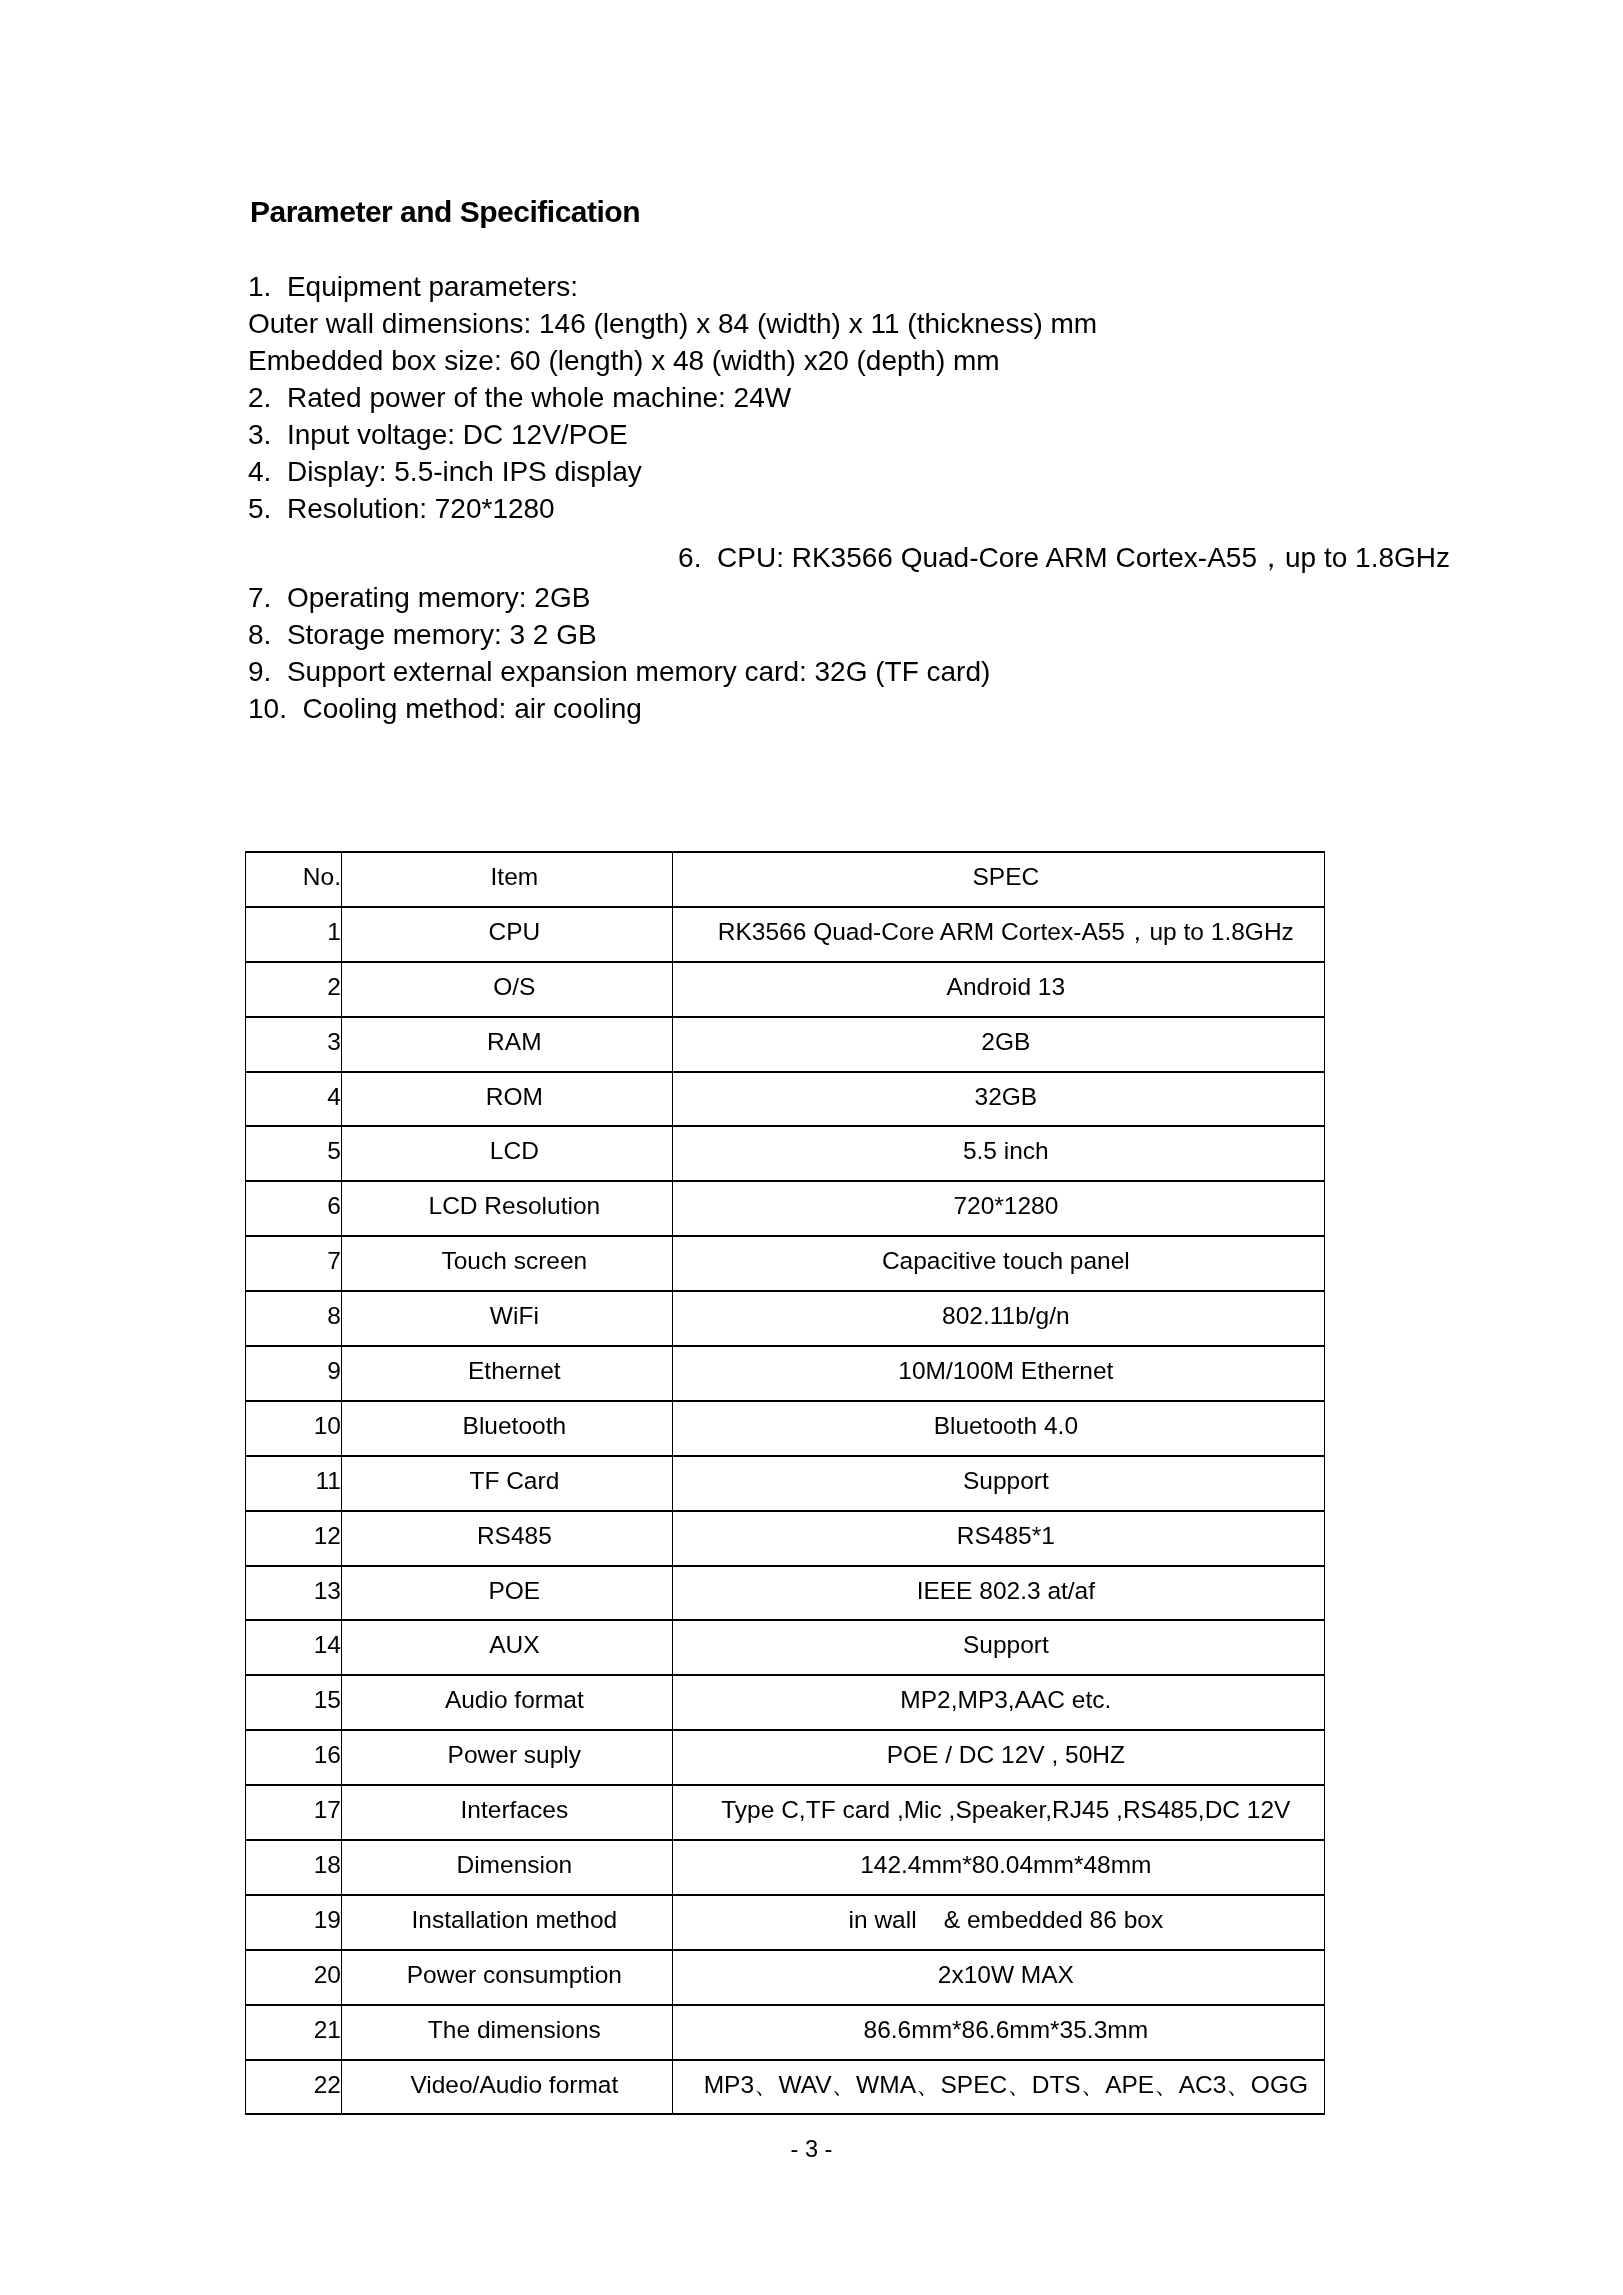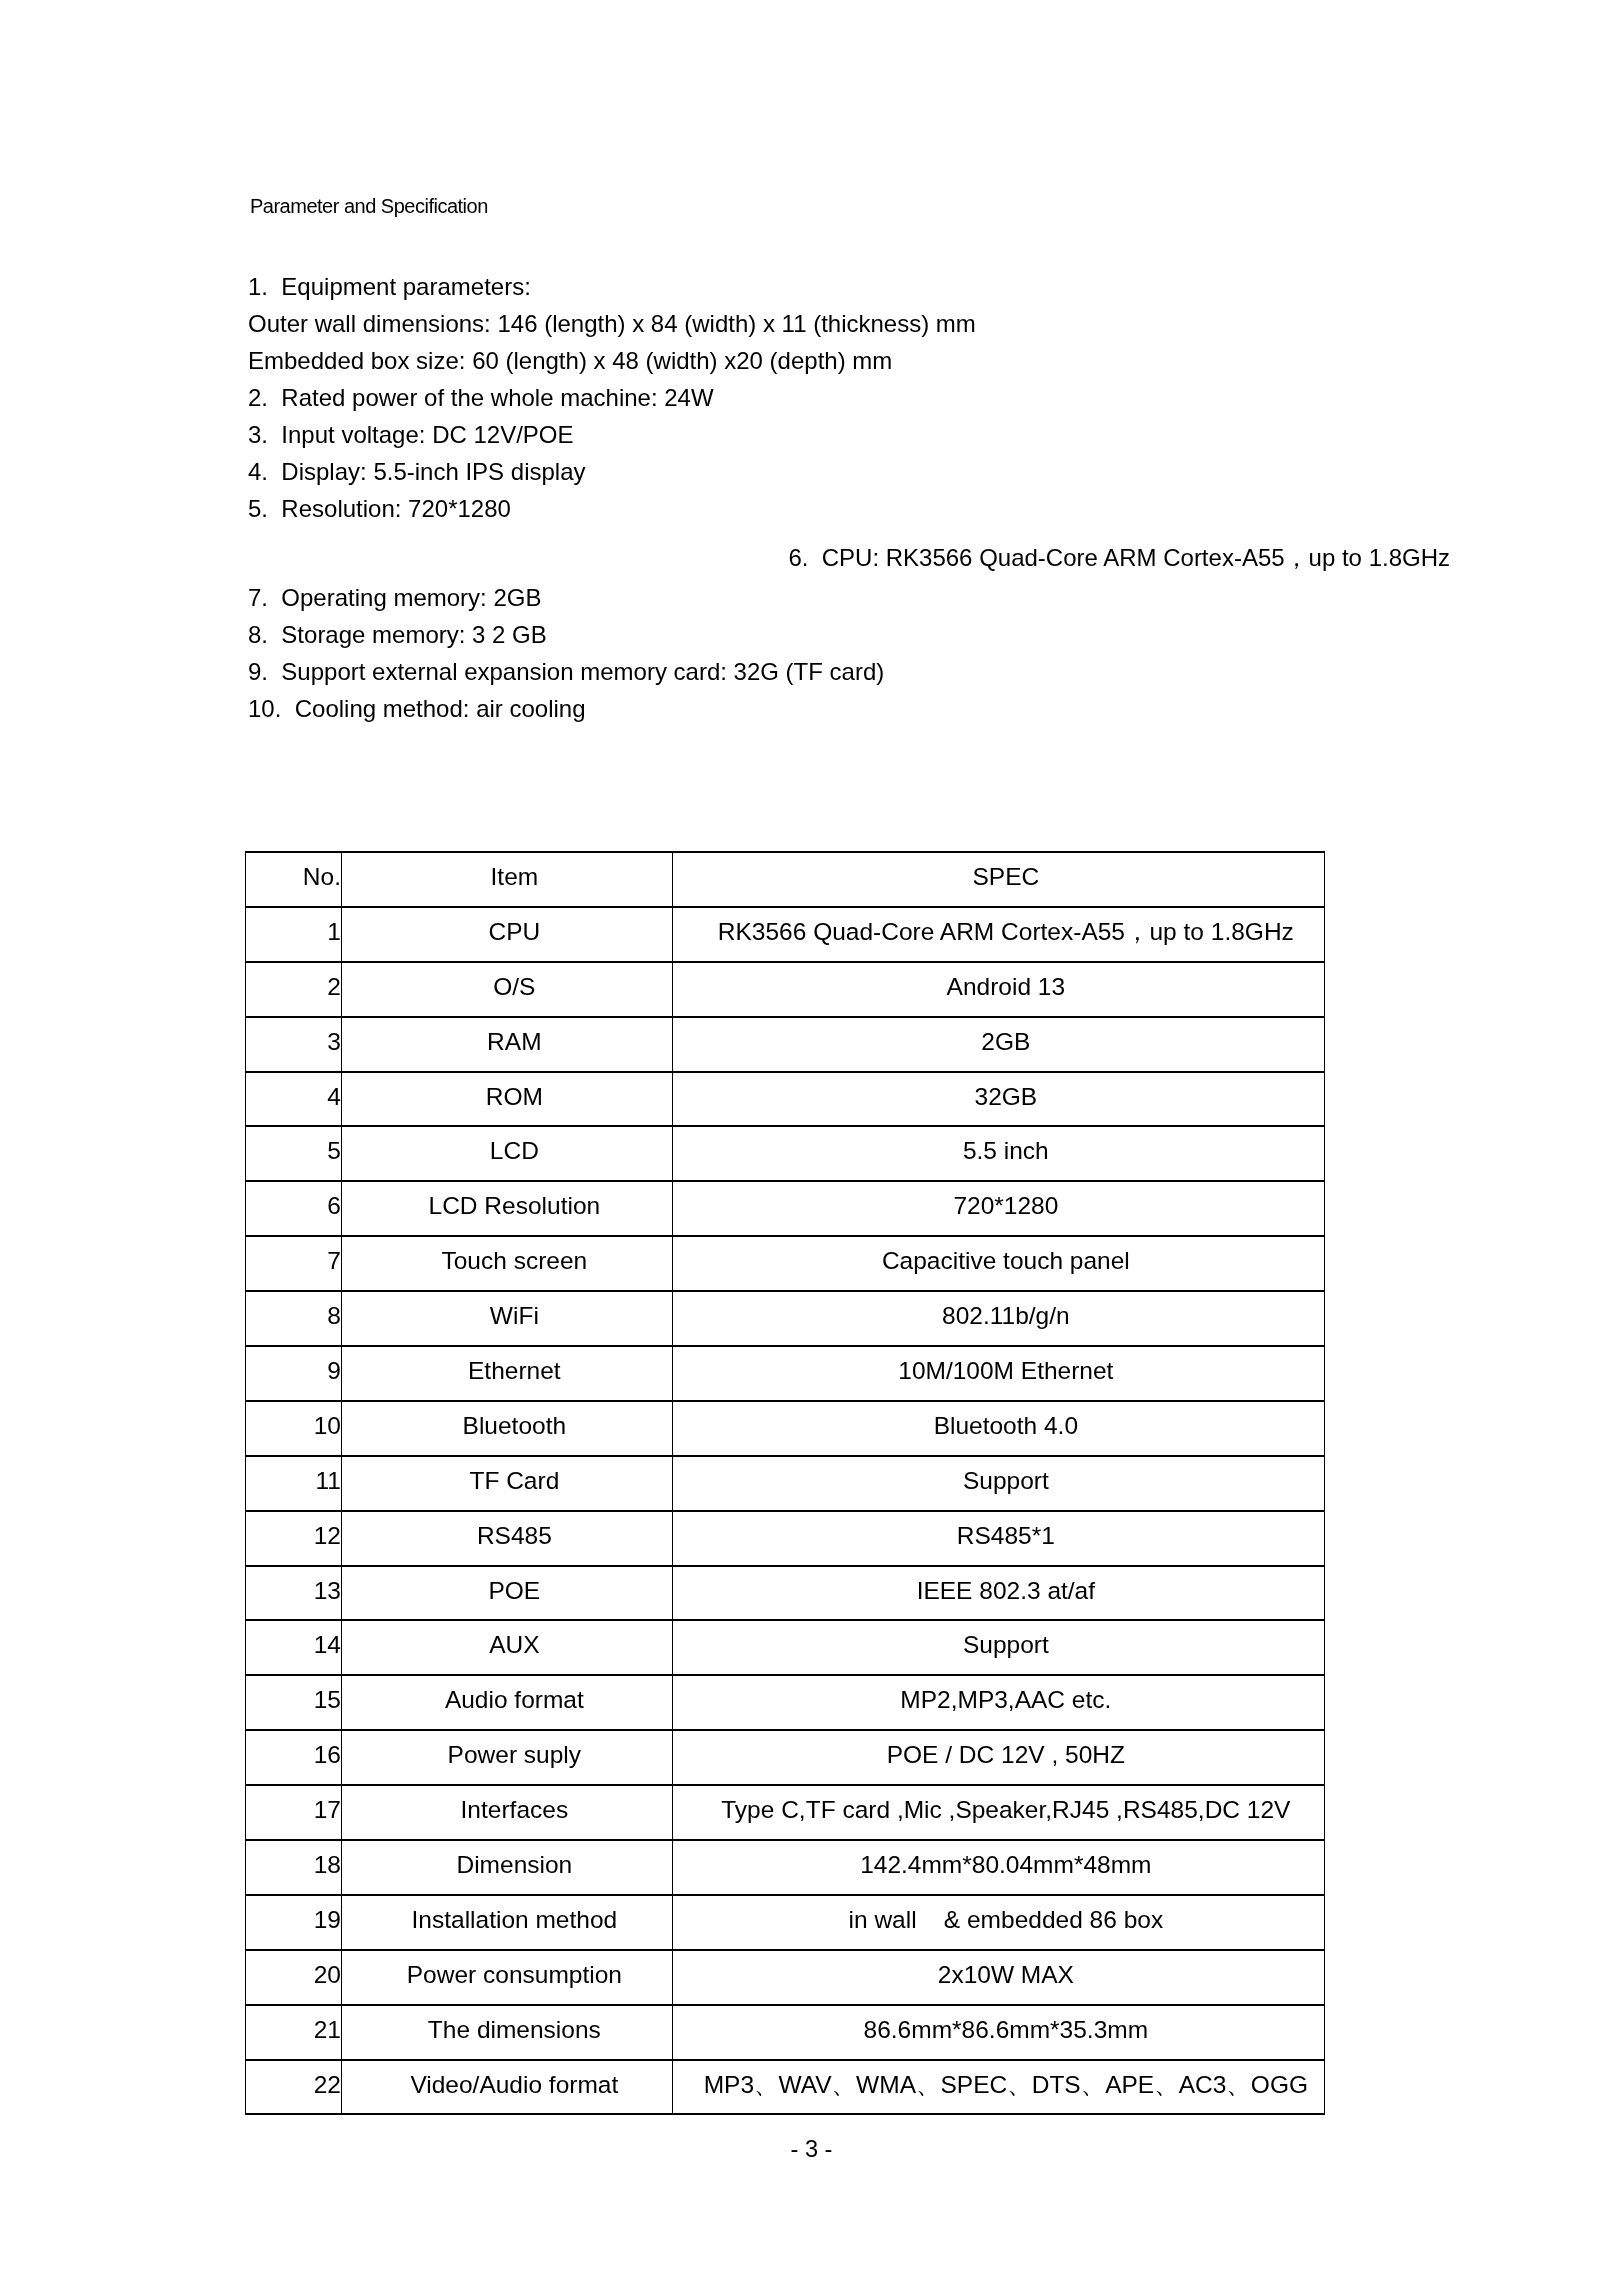--- a/index.html
+++ b/index.html
@@ -18,33 +18,33 @@
     position: absolute;
     left: 0; top: 0;
     width: 1623px;
     height: 2295px;
     background: #ffffff;
   }
   .doc-title {
     position: absolute;
     left: 250px;
     top: 195px;
-    font-size: 20px;
-    font-weight: normal;
+    font-size: 30px;
+    font-weight: bold;
     letter-spacing: -0.5px;
     white-space: pre;
   }
   .intro-list {
     position: absolute;
     left: 248px;
     top: 268px;
     width: 1202px;
   }
   .intro-line {
-    font-size: 24px;
+    font-size: 28px;
     line-height: 37px;
     white-space: pre-wrap;
   }
   .intro-line.gap-large { margin-top: 11.8px; text-align: right; }
   .intro-line.gap-small { margin-top: 3.4px; }
   table.spec-table {
     position: absolute;
     left: 245px;
     top: 851px;
     width: 1078px;

